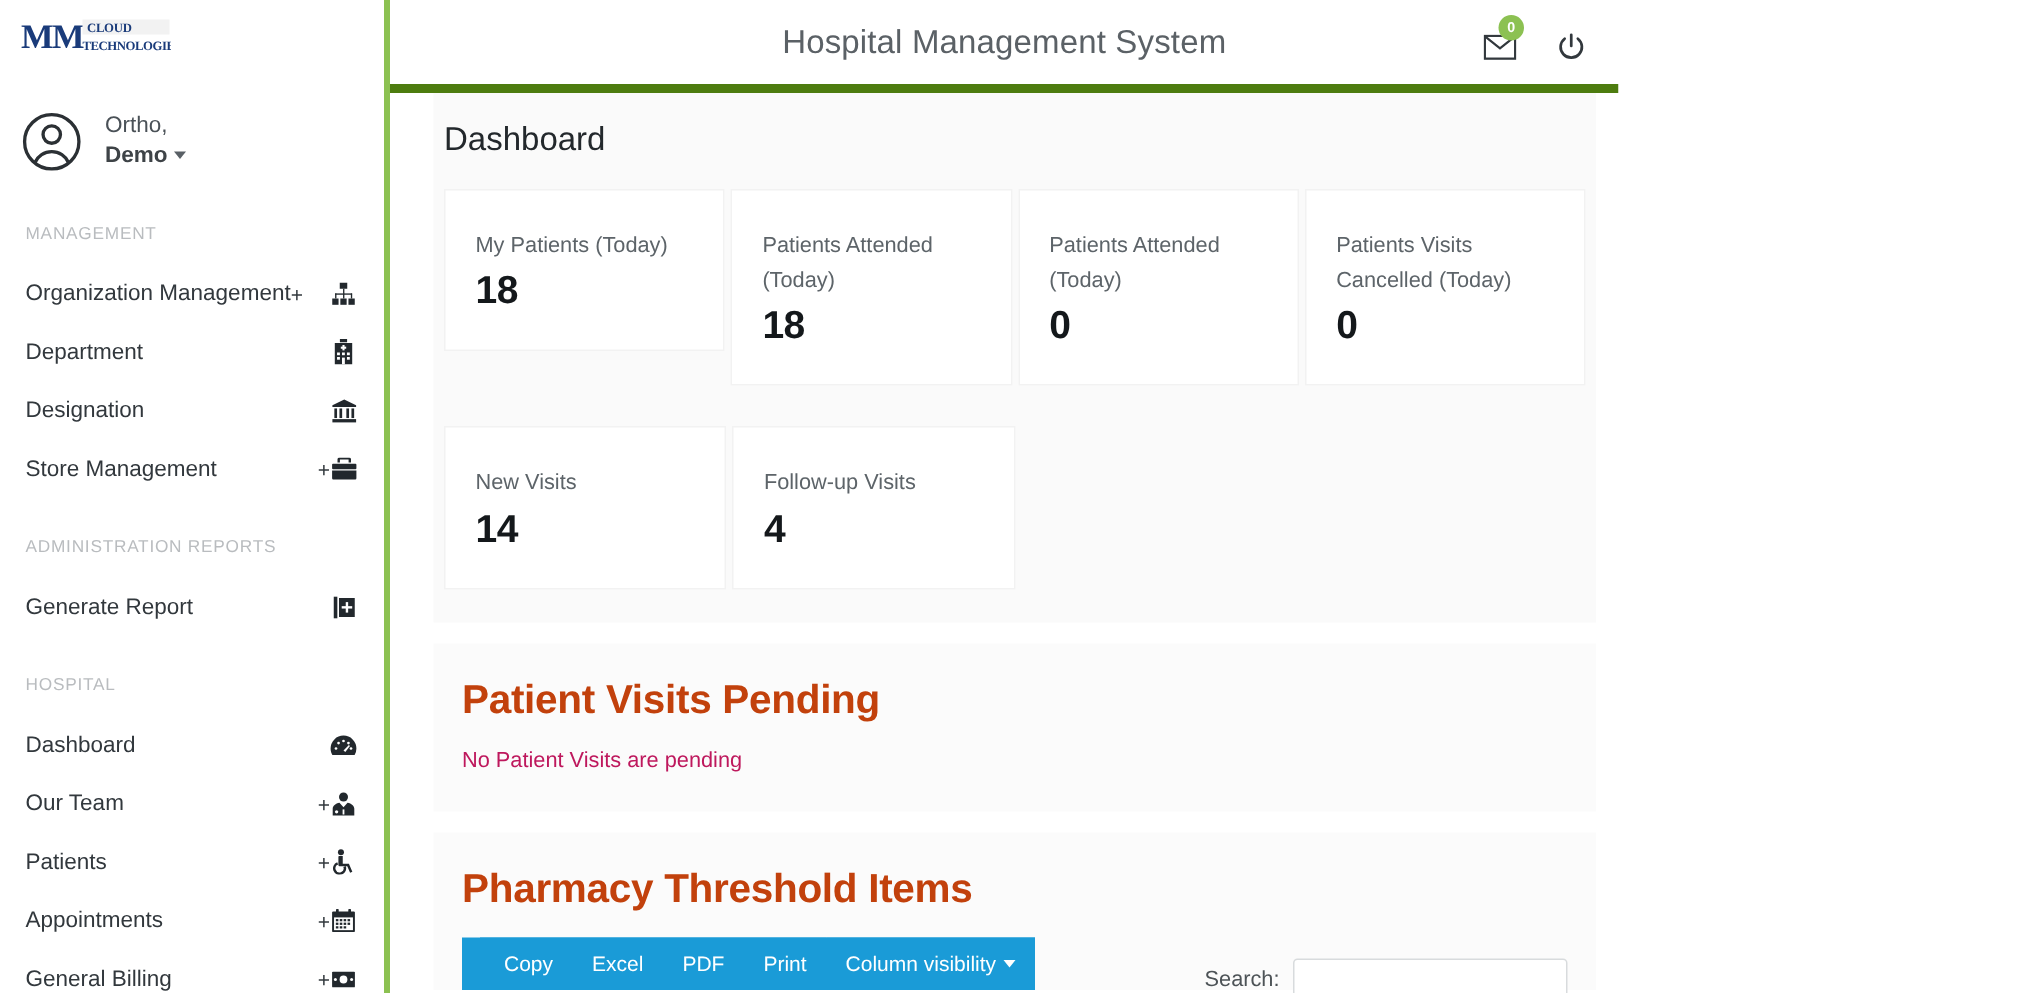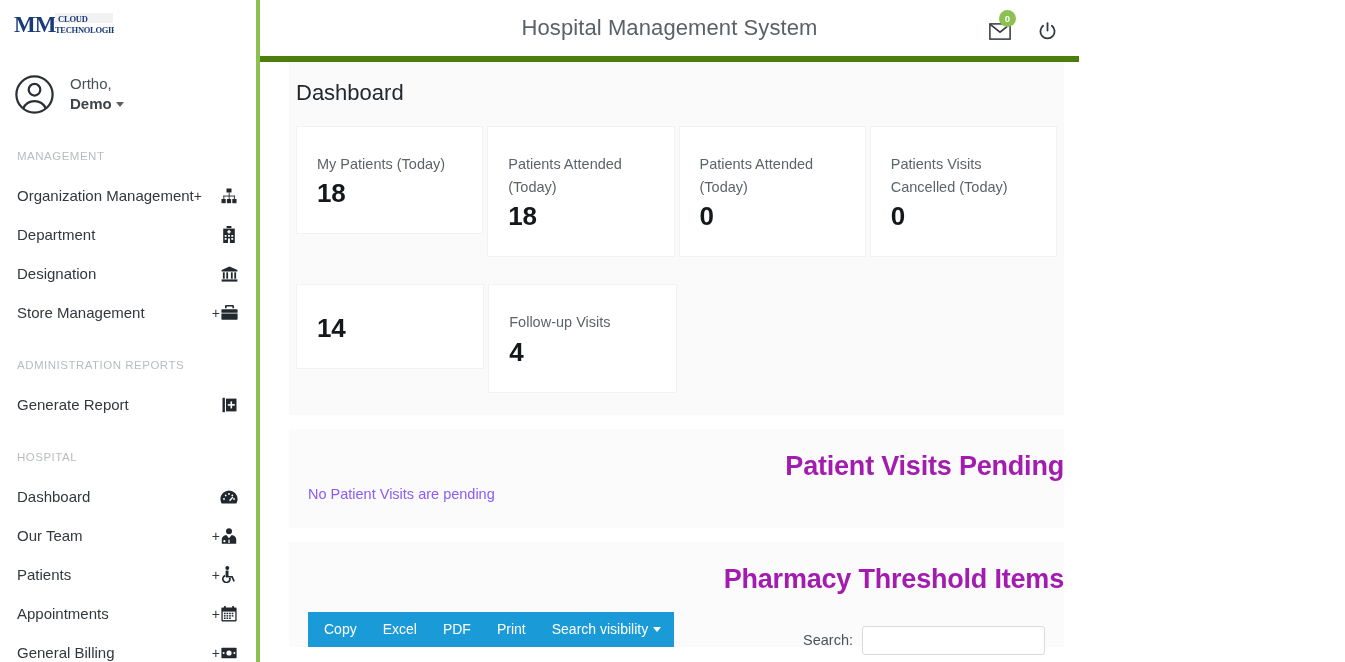--- a/index.html
+++ b/index.html
@@ -114,33 +114,33 @@
     padding: 26px 20px 24px 20px;
   }
   .stat-card.tall { padding-bottom: 24px; }
   .stat-label { font-size: 14.5px; color: #5d6469; line-height: 1.6; font-weight: 400; }
   .stat-value { font-size: 26px; color: #14181b; font-weight: 700; margin-top: 2px; letter-spacing: -.3px; }
   .cards-row.row2 .stat-card.ghost { background: transparent; border: none; }
 
   
   .panel-pending { padding: 22px 0 26px 0; background: #fbfbfb; }
   .sec-title {
-    font-size: 27px; color: #a21caf; font-weight: 700;
-    padding-left: 19px; letter-spacing: -.2px; text-align: right;
-  }
-  .sec-sub { font-size: 14.5px; color: #8b5cf6; padding-left: 19px; margin-top: 4px; }
+    font-size: 27px; color: #c2410c; font-weight: 700;
+    padding-left: 19px; letter-spacing: -.2px;
+  }
+  .sec-sub { font-size: 14.5px; color: #be185d; padding-left: 19px; margin-top: 17px; }
 
   
   .panel-pharm { padding: 22px 0 0 0; background: #fbfbfb; }
   .dt-toolbar {
     display: flex; align-items: flex-start;
     padding: 0 19px; margin-top: 17px;
     position: relative;
   }
-  .btn-group { display: flex; background: #1a9bd7; }
+  .btn-group { display: flex; background: #1a9bd7; padding-left: 12px; }
   .dt-btn {
     background: #1a9bd7; color: #ffffff;
     border: none; outline: none;
     font-family: "Liberation Sans", sans-serif;
     font-size: 14px; font-weight: 400;
     padding: 9px 13px 10px 13px;
     cursor: pointer; line-height: 1.2;
     white-space: nowrap;
   }
   .dt-btn:first-child { padding-left: 16px; }
@@ -396,20 +396,21 @@
             <div class="stat-value">0</div>
           </div>
           <div class="stat-card tall">
             <div class="stat-label">Patients Visits Cancelled (Today)</div>
             <div class="stat-value">0</div>
           </div>
         </div>
 
         <div class="cards-row row2" style="margin-top:27px;">
           <div class="stat-card">
+            <div class="stat-label">New Visits</div>
             <div class="stat-value">14</div>
           </div>
           <div class="stat-card">
             <div class="stat-label">Follow-up Visits</div>
             <div class="stat-value">4</div>
           </div>
           <div class="stat-card ghost"></div>
           <div class="stat-card ghost"></div>
         </div>
       </section>
@@ -421,21 +422,21 @@
 
       <section class="panel panel-pharm">
         <div class="sec-title">Pharmacy Threshold Items</div>
 
         <div class="dt-toolbar">
           <div class="btn-group">
             <button class="dt-btn">Copy</button>
             <button class="dt-btn">Excel</button>
             <button class="dt-btn">PDF</button>
             <button class="dt-btn">Print</button>
-            <button class="dt-btn"><span>Search visibility</span><i class="caret-w"></i></button>
+            <button class="dt-btn"><span>Column visibility</span><i class="caret-w"></i></button>
           </div>
 
           <div class="dt-search">
             <span class="dt-search-label">Search:</span>
             <input class="dt-search-input" type="text" value="" placeholder="" style="">
           </div>
         </div>
 
       </section>
 

